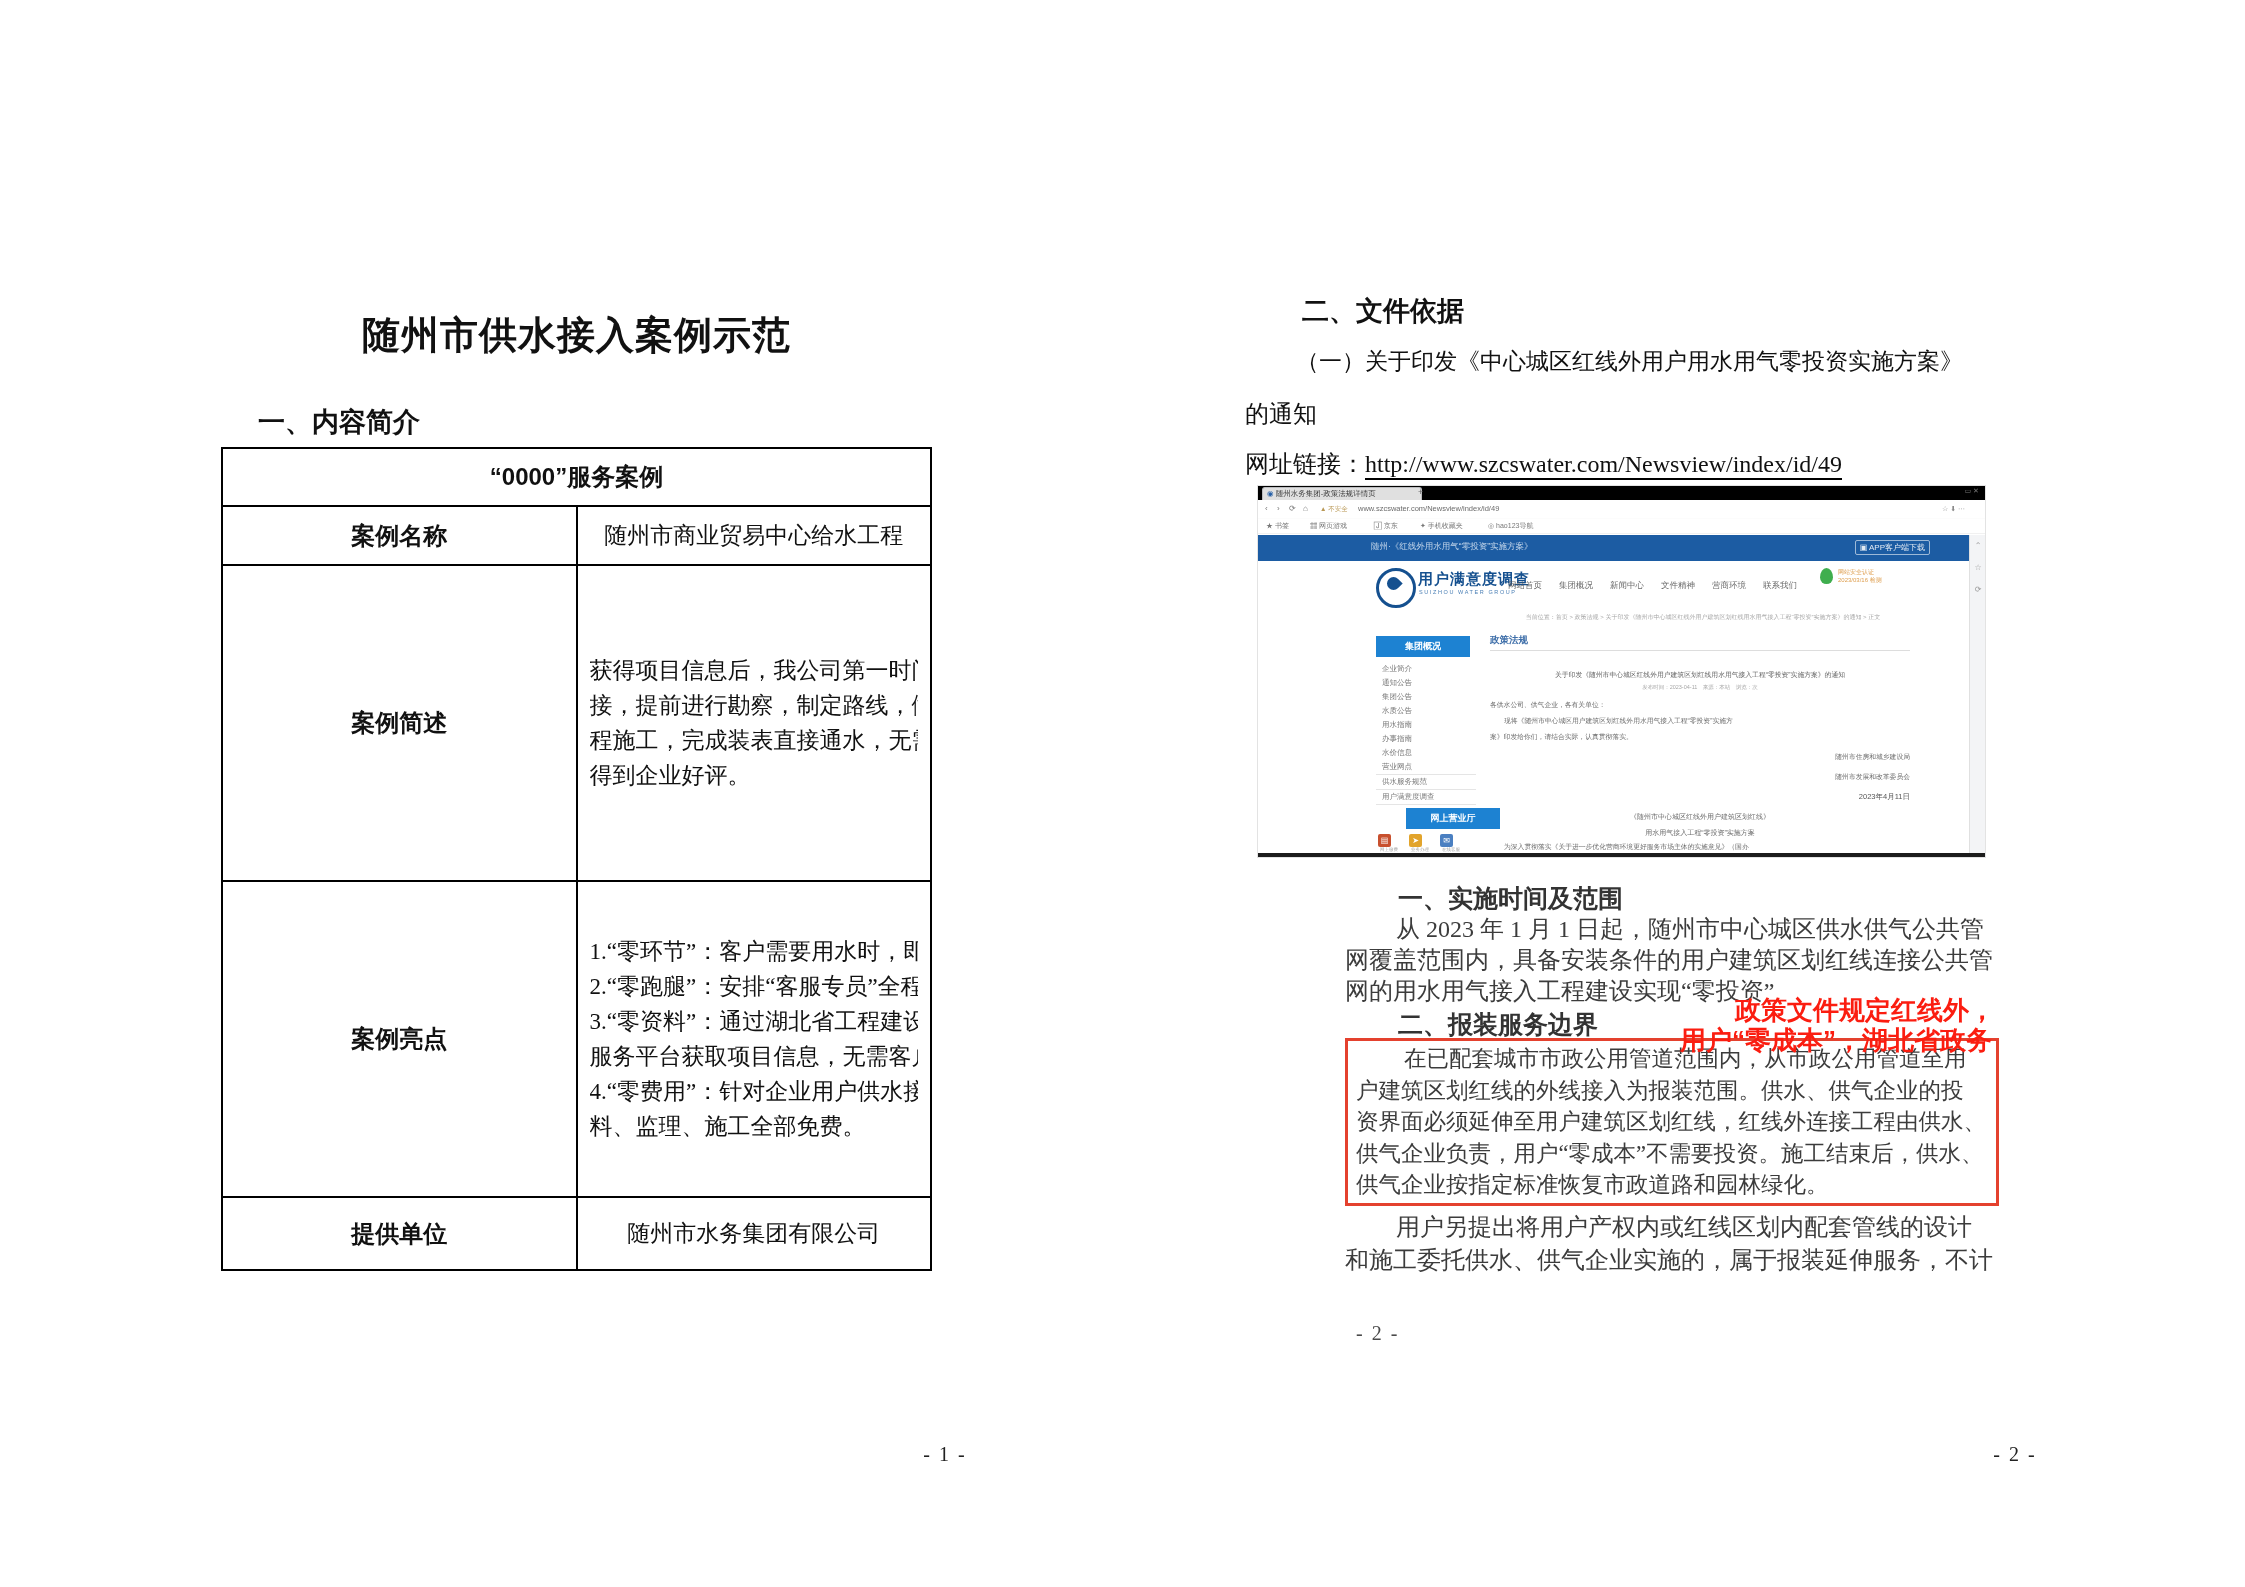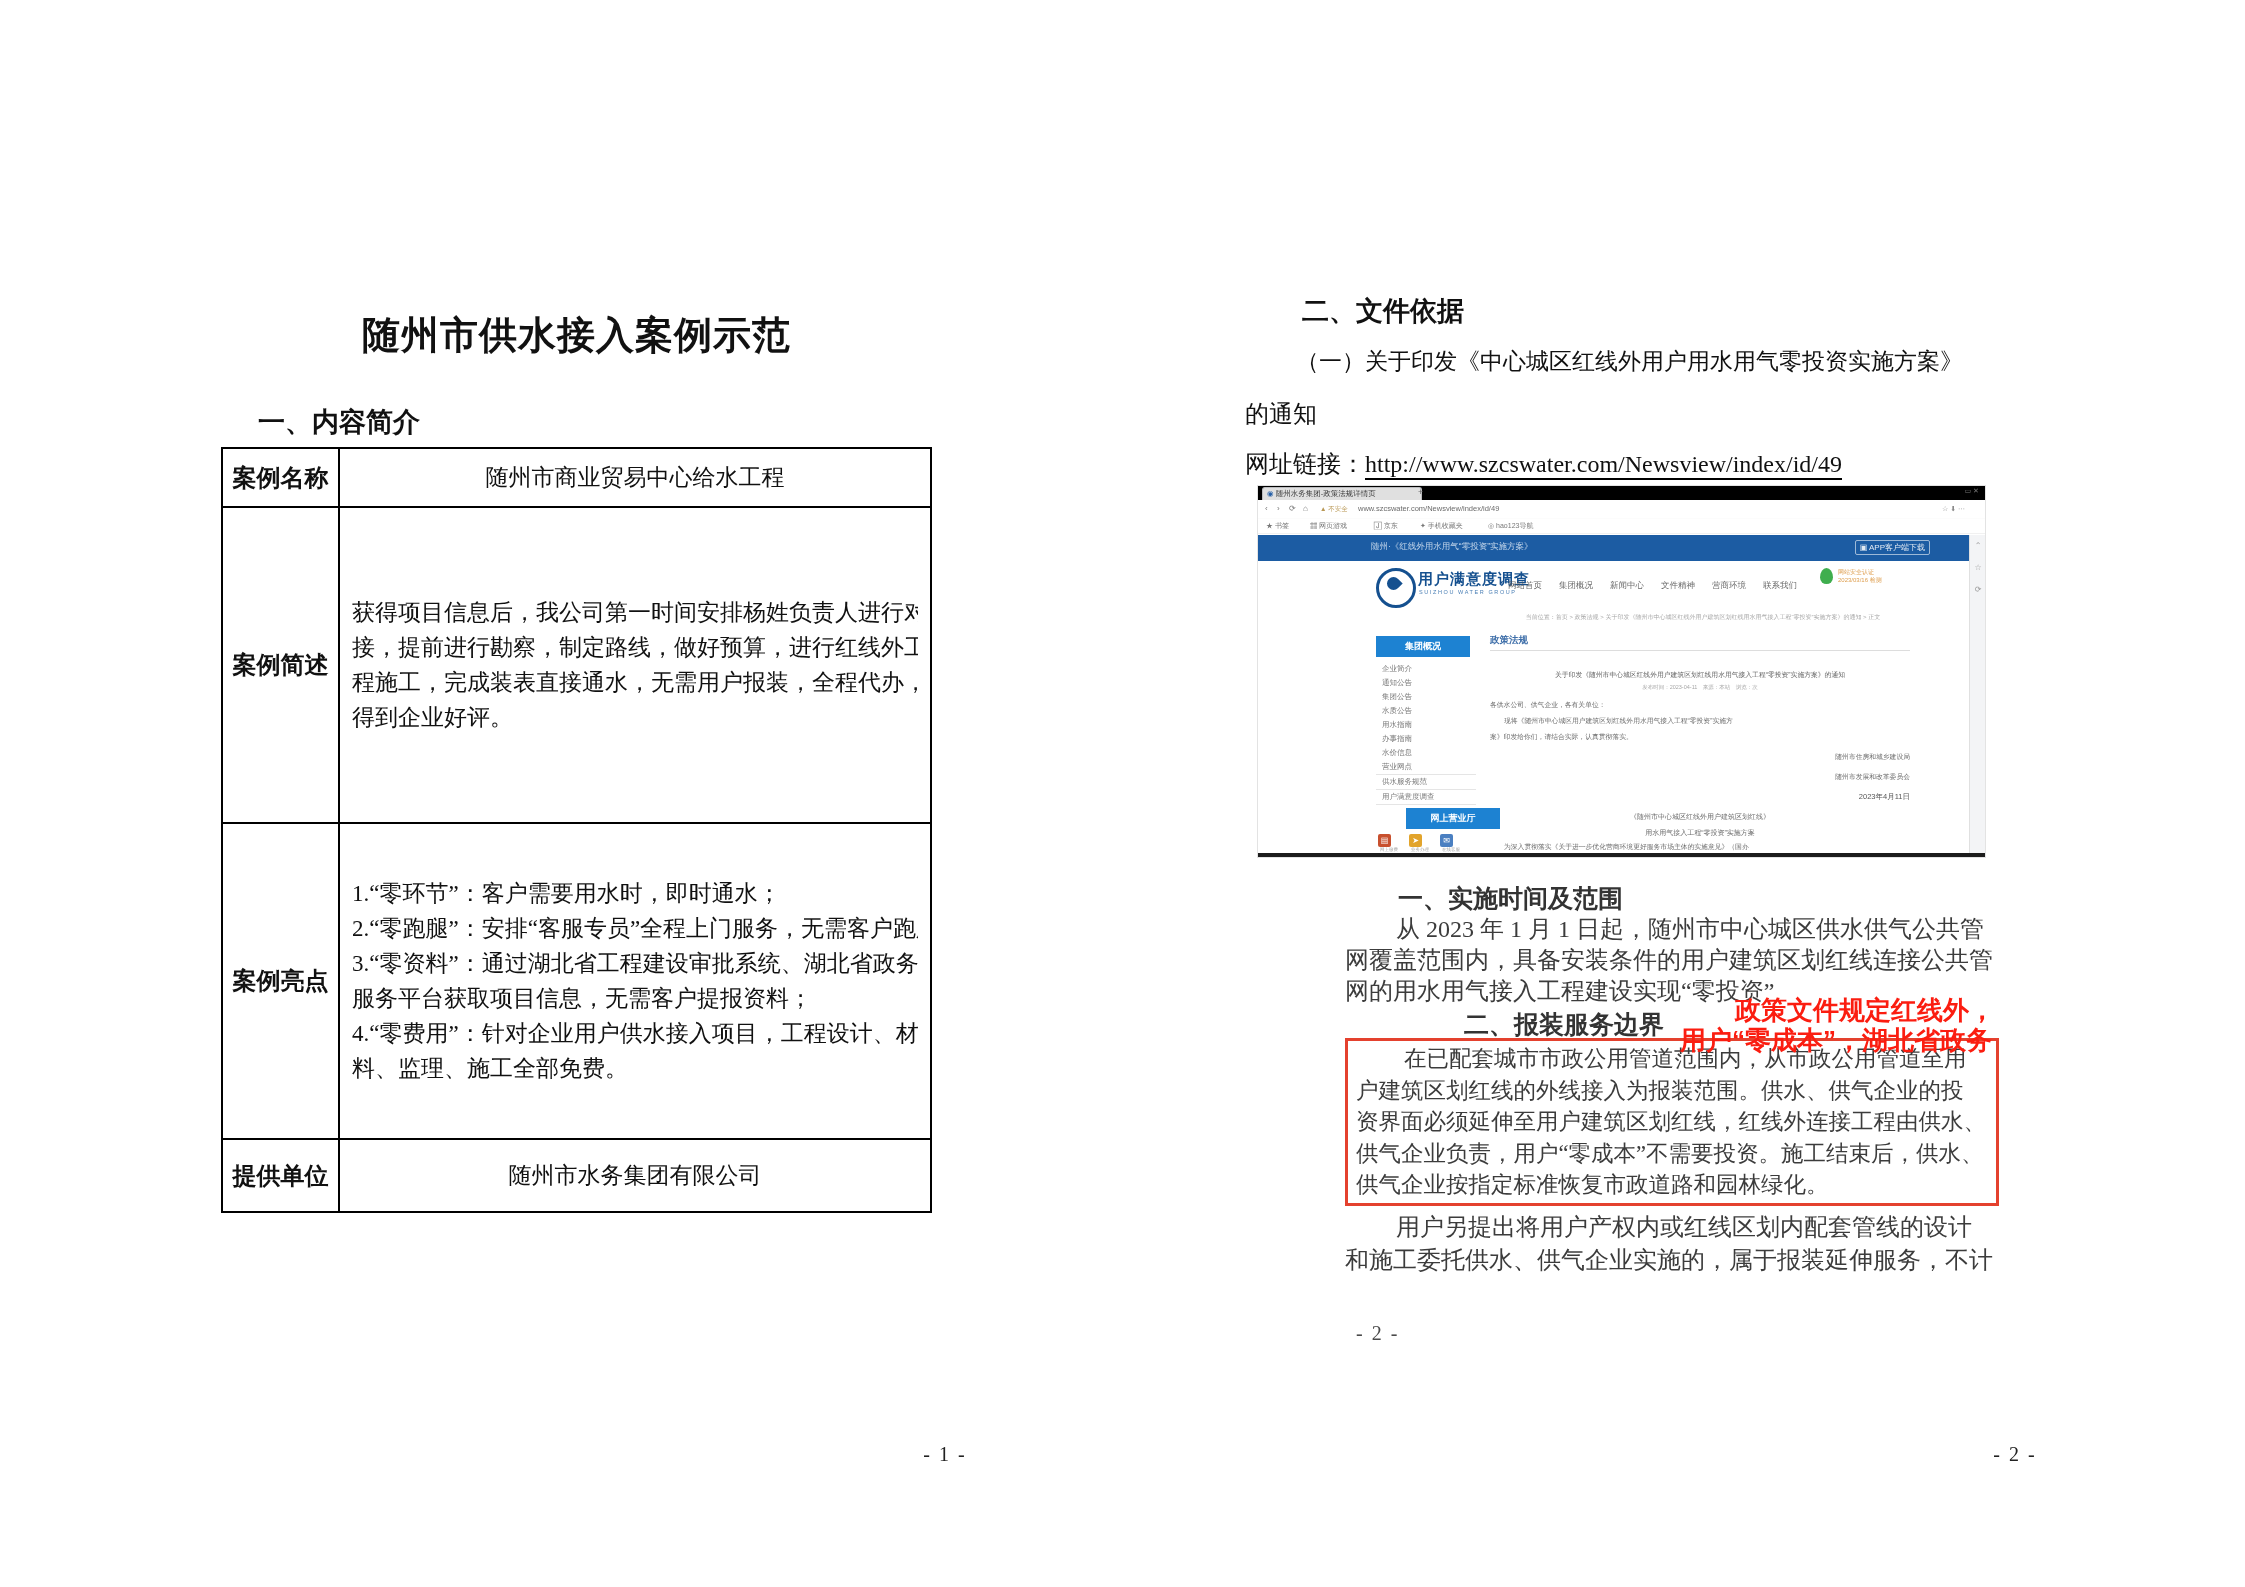--- a/index.html
+++ b/index.html
@@ -75,20 +75,23 @@
 </style>
 </head>
 <body>
 
 <div class="abs nw" style="left:221px;top:310px;width:711px;font-size:38px;font-weight:bold;text-align:center;letter-spacing:1px;">随州市供水接入案例示范</div>
 
 <div class="abs hei nw" style="left:258px;top:404px;font-size:27px;">一、内容简介</div>
 
 <table id="case-table" class="abs" style="left:221px;top:447px;">
   <tbody>
+      <tr>
+    <td colspan="2" class="hdr" style="height:54px;">“0000”服务案例</td>
+  </tr>
   <tr>
     <td class="lbl" style="height:55px;">案例名称</td>
     <td class="val">随州市商业贸易中心给水工程</td>
   </tr>
   <tr>
     <td class="lbl" style="height:312px;">案例简述</td>
     <td class="txt">
       <div>获得项目信息后，我公司第一时间安排杨姓负责人进行对</div>
       <div>接，提前进行勘察，制定路线，做好预算，进行红线外工</div>
       <div>程施工，完成装表直接通水，无需用户报装，全程代办，</div>
@@ -242,21 +245,21 @@
 
   <div class="abs botbar"></div>
 </div>
 
 <div class="abs scan-h nw" style="left:1398px;top:882px;">一、实施时间及范围</div>
 
 <div class="abs scan-line" style="left:1396px;top:914px;">从 2023 年 1 月 1 日起，随州市中心城区供水供气公共管</div>
 <div class="abs scan-line" style="left:1345px;top:945px;">网覆盖范围内，具备安装条件的用户建筑区划红线连接公共管</div>
 <div class="abs scan-line" style="left:1345px;top:976px;">网的用水用气接入工程建设实现“零投资”</div>
 
-<div class="abs scan-h nw" style="left:1464px;top:1008px;">二、报装服务边界</div>
+<div class="abs scan-h nw" style="left:1398px;top:1008px;">二、报装服务边界</div>
 
 <div class="abs box-red">
   <div class="box-line" style="padding-left:56px;padding-top:2px;">在已配套城市市政公用管道范围内，从市政公用管道至用</div>
   <div class="box-line">户建筑区划红线的外线接入为报装范围。供水、供气企业的投</div>
   <div class="box-line">资界面必须延伸至用户建筑区划红线，红线外连接工程由供水、</div>
   <div class="box-line">供气企业负责，用户“零成本”不需要投资。施工结束后，供水、</div>
   <div class="box-line">供气企业按指定标准恢复市政道路和园林绿化。</div>
 </div>
 
 <div class="abs scan-line" style="left:1396px;top:1212px;">用户另提出将用户产权内或红线区划内配套管线的设计</div>

